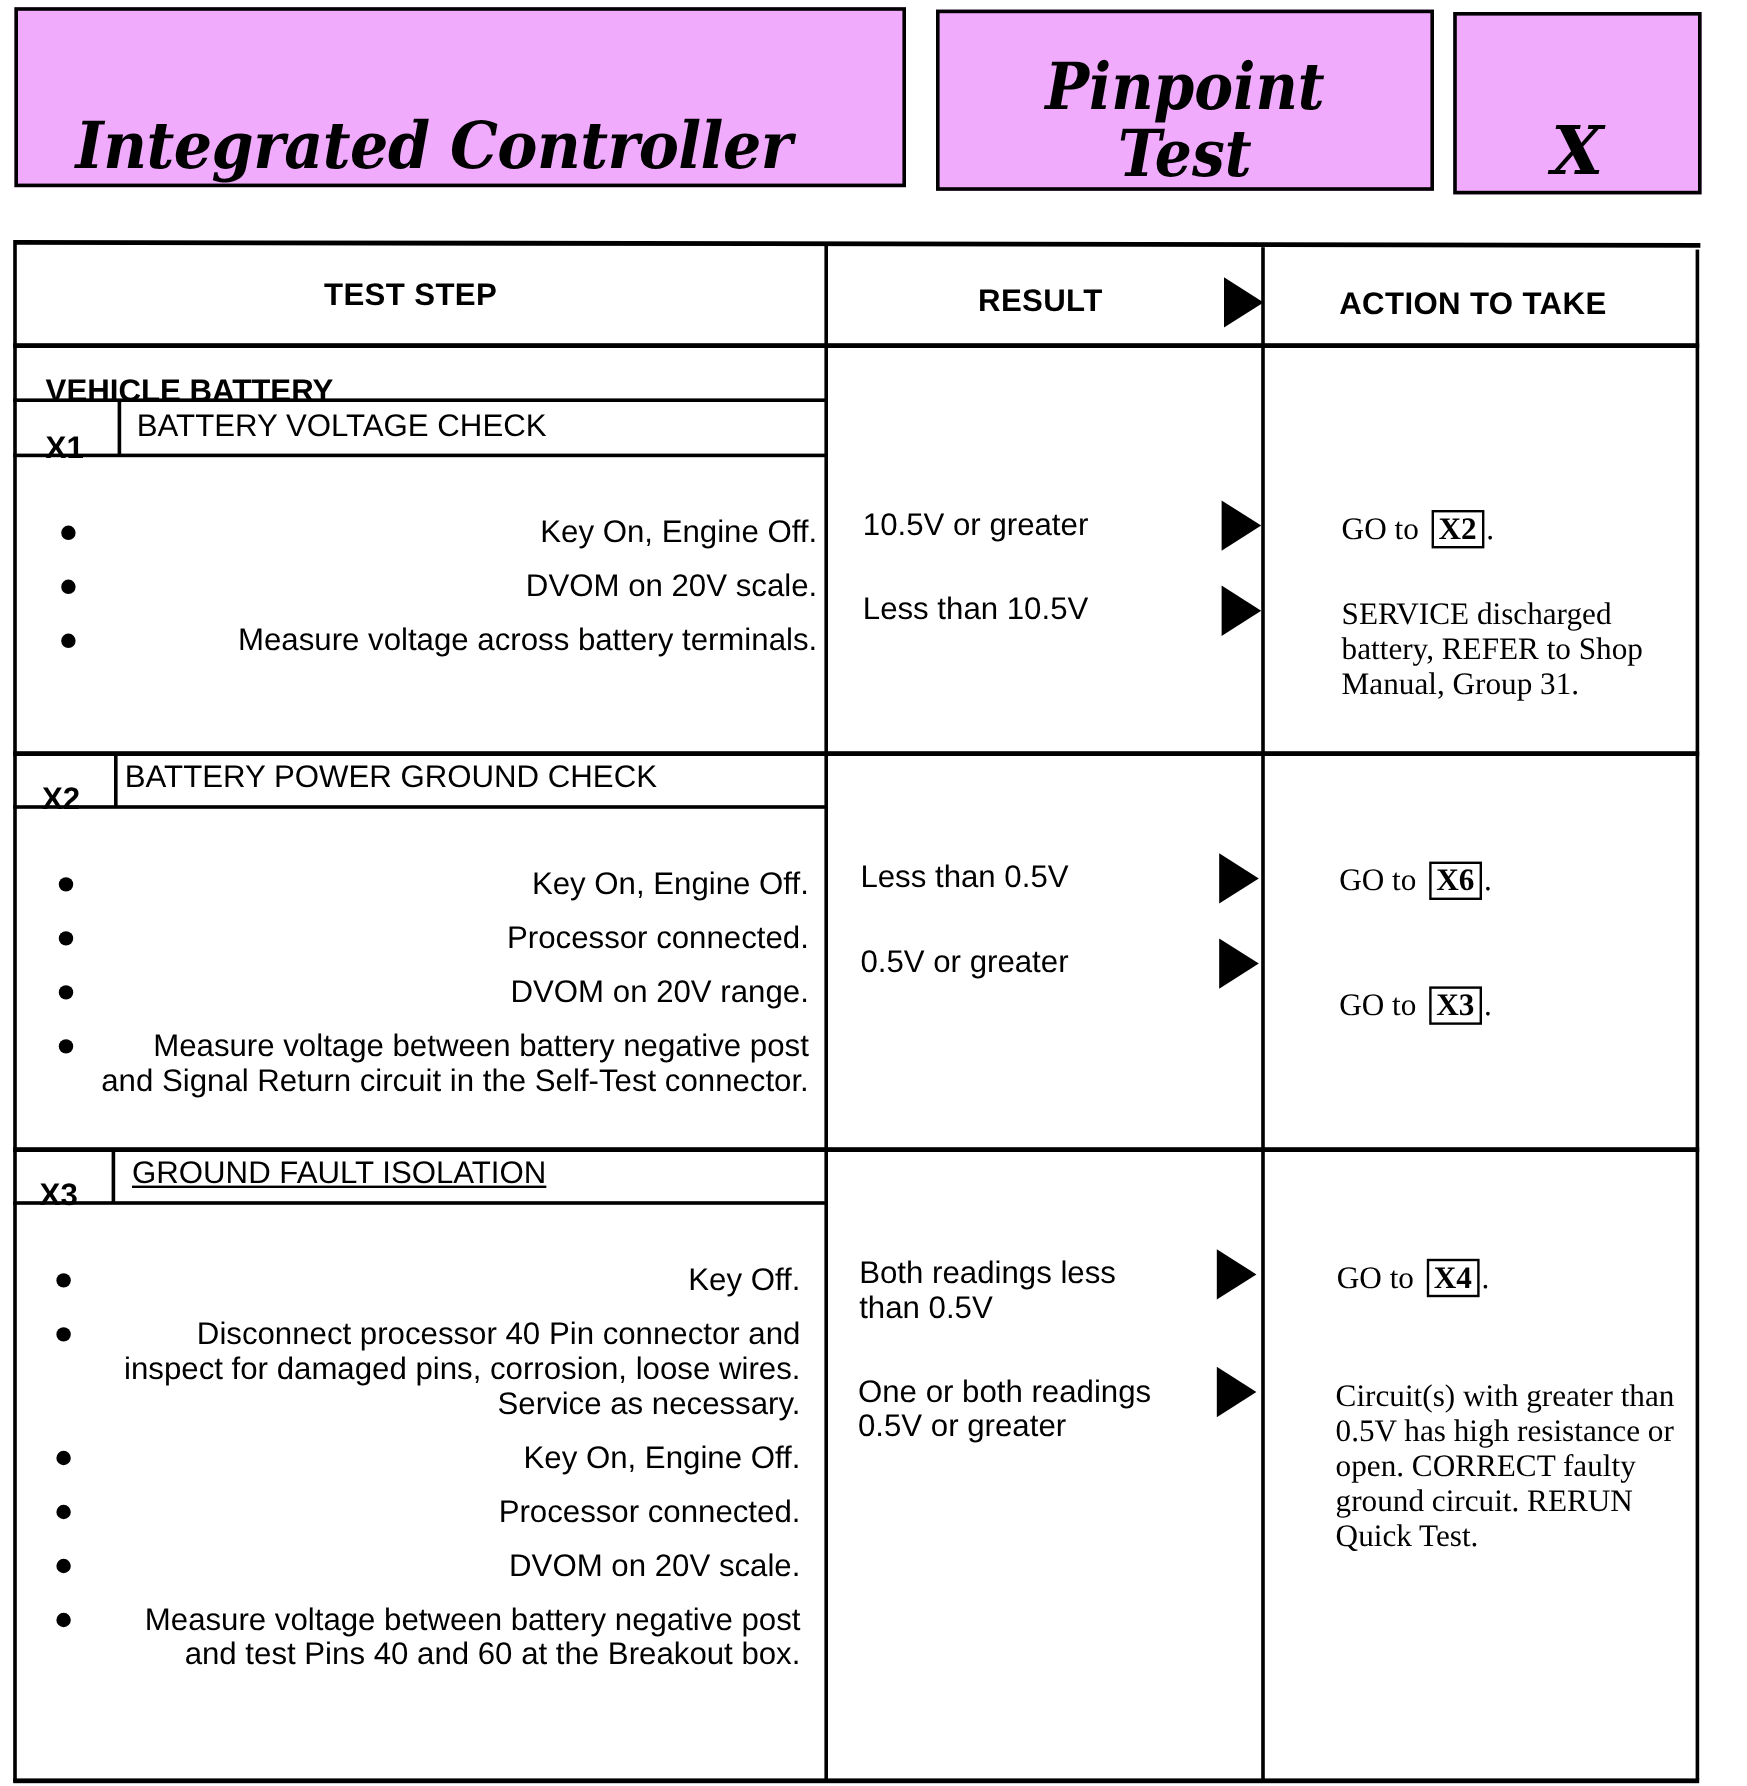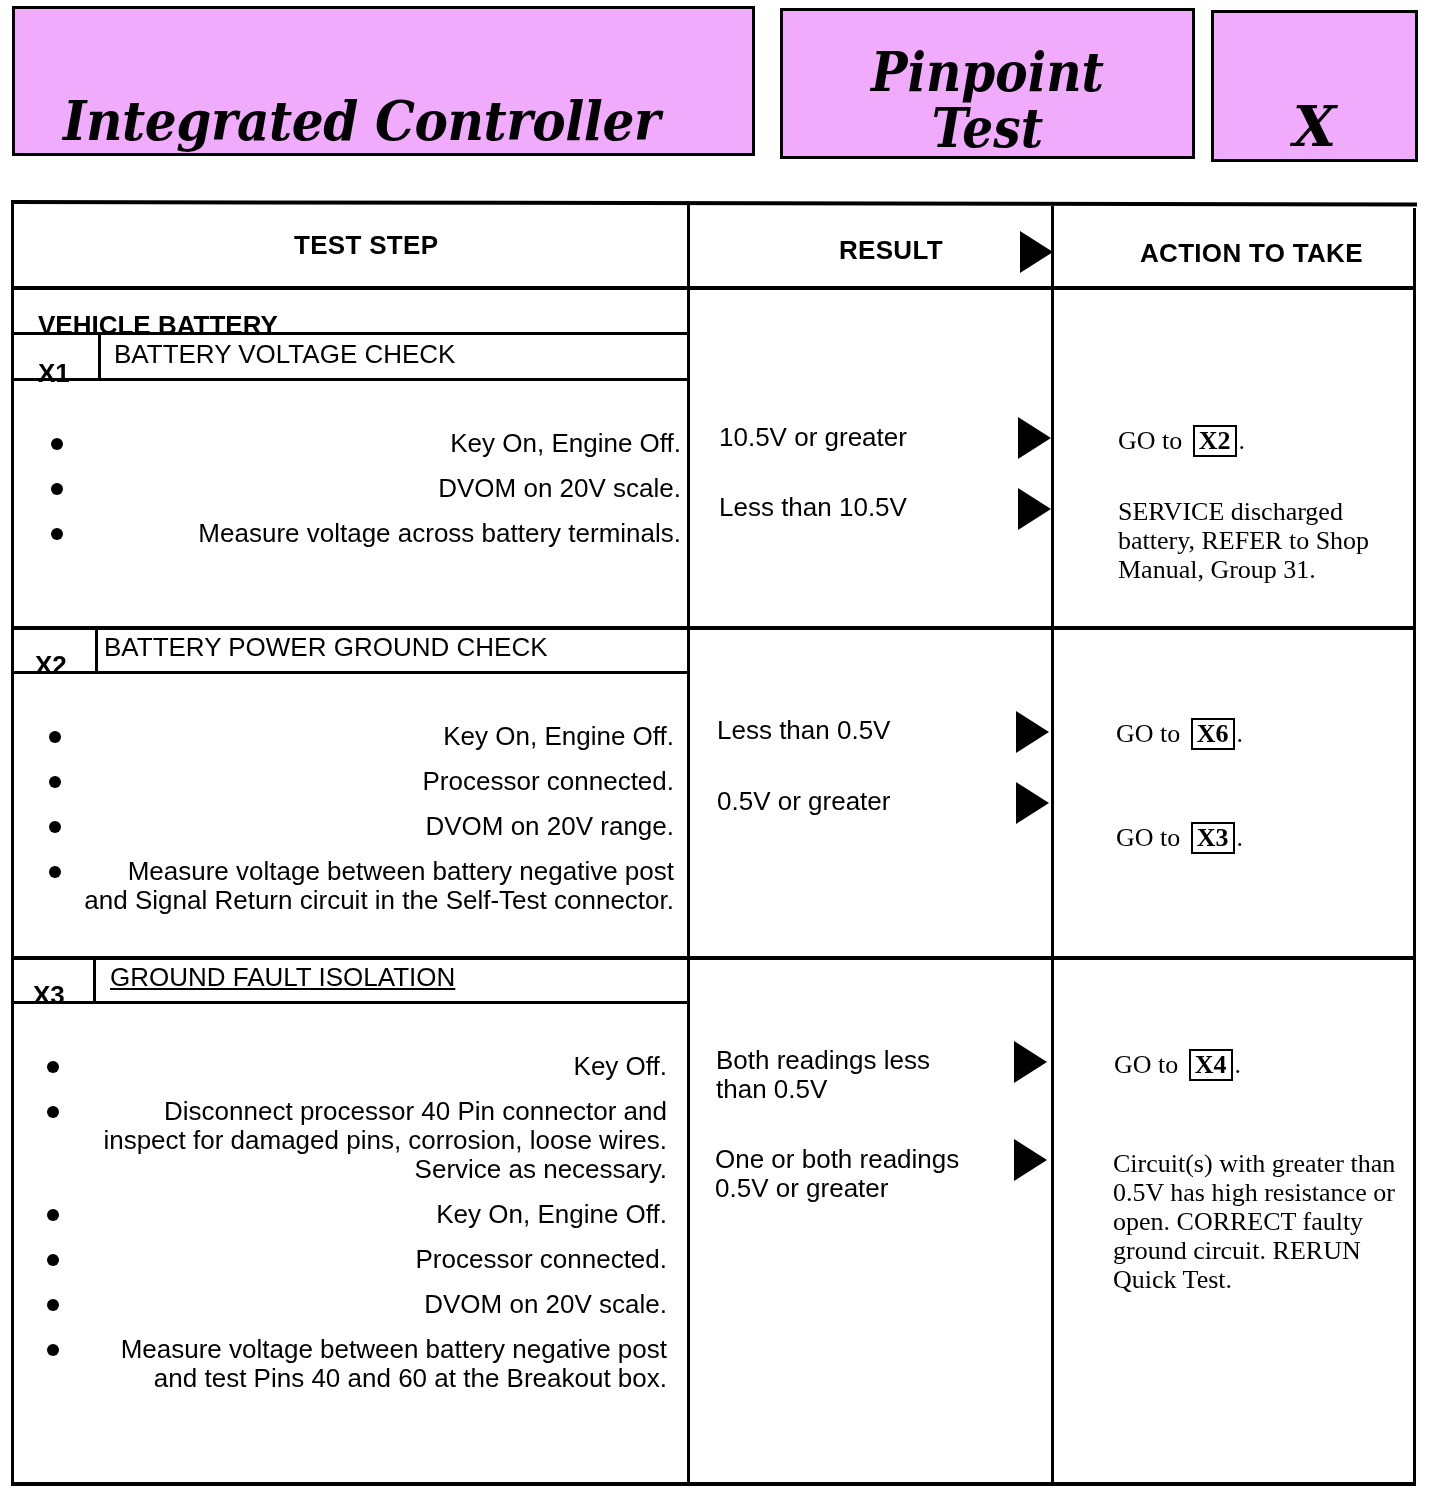--- a/index.html
+++ b/index.html
@@ -10,21 +10,21 @@
   #title-box { left: 12px; top: 6px; width: 743px; height: 150px; }
   #title-box .t { font-family: "DejaVu Serif", "Liberation Serif", serif; font-weight: bold; font-size: 54px; margin-left: 48px; letter-spacing: -0.5px; transform: scaleX(0.93); transform-origin: left center; }
   #pinpoint-box { left: 780px; top: 8px; width: 415px; height: 151px; justify-content: center; }
   #pinpoint-box .t { font-family: "DejaVu Serif", "Liberation Serif", serif; font-weight: bold; font-size: 54px; line-height: 56px; text-align: center; transform: scaleX(0.9); }
   #letter-box { left: 1211px; top: 10px; width: 207px; height: 152px; justify-content: center; }
   #letter-box .t { font-family: "DejaVu Serif", "Liberation Serif", serif; font-weight: bold; font-size: 56px; margin-left: 0; }
 
   
   .line { position: absolute; background: #000; }
   .txt { position: absolute; font-family: "Liberation Sans", "DejaVu Sans", sans-serif; font-size: 26px; line-height: 29px; white-space: nowrap; }
-  .hdr { font-weight: bold; font-size: 26px; letter-spacing: 0.3px; margin-left: 24px; }
+  .hdr { font-weight: bold; font-size: 26px; letter-spacing: 0.3px; }
   .bold { font-weight: bold; margin-top: 19px; }
   .arrow { position: absolute; width: 0; height: 0; border-top: 21px solid transparent; border-bottom: 21px solid transparent; border-left: 33px solid #000; }
   .bullets { position: absolute; list-style: none; margin: 11px; padding: 0; font-family: "Liberation Sans", "DejaVu Sans", sans-serif; font-size: 26px; line-height: 29px; text-align: right; }
   .bullets li { position: relative; padding-left: 30px; margin-bottom: 16px; }
   .bullets li::before { content: ""; position: absolute; left: 0; top: 9px; width: 12px; height: 12px; border-radius: 50%; background: #000; }
   .action { position: absolute; font-family: Liberation Serif, serif; font-size: 26px; line-height: 29px; }
   .stepref { display: inline-block; border: 2px solid #000; padding: 0 4px; font-weight: bold; line-height: 28px; margin: 0 2px 0 4px; }
   .result { position: absolute; font-family: "Liberation Sans", "DejaVu Sans", sans-serif; font-size: 26px; line-height: 29px; }
 </style>
 </head>

